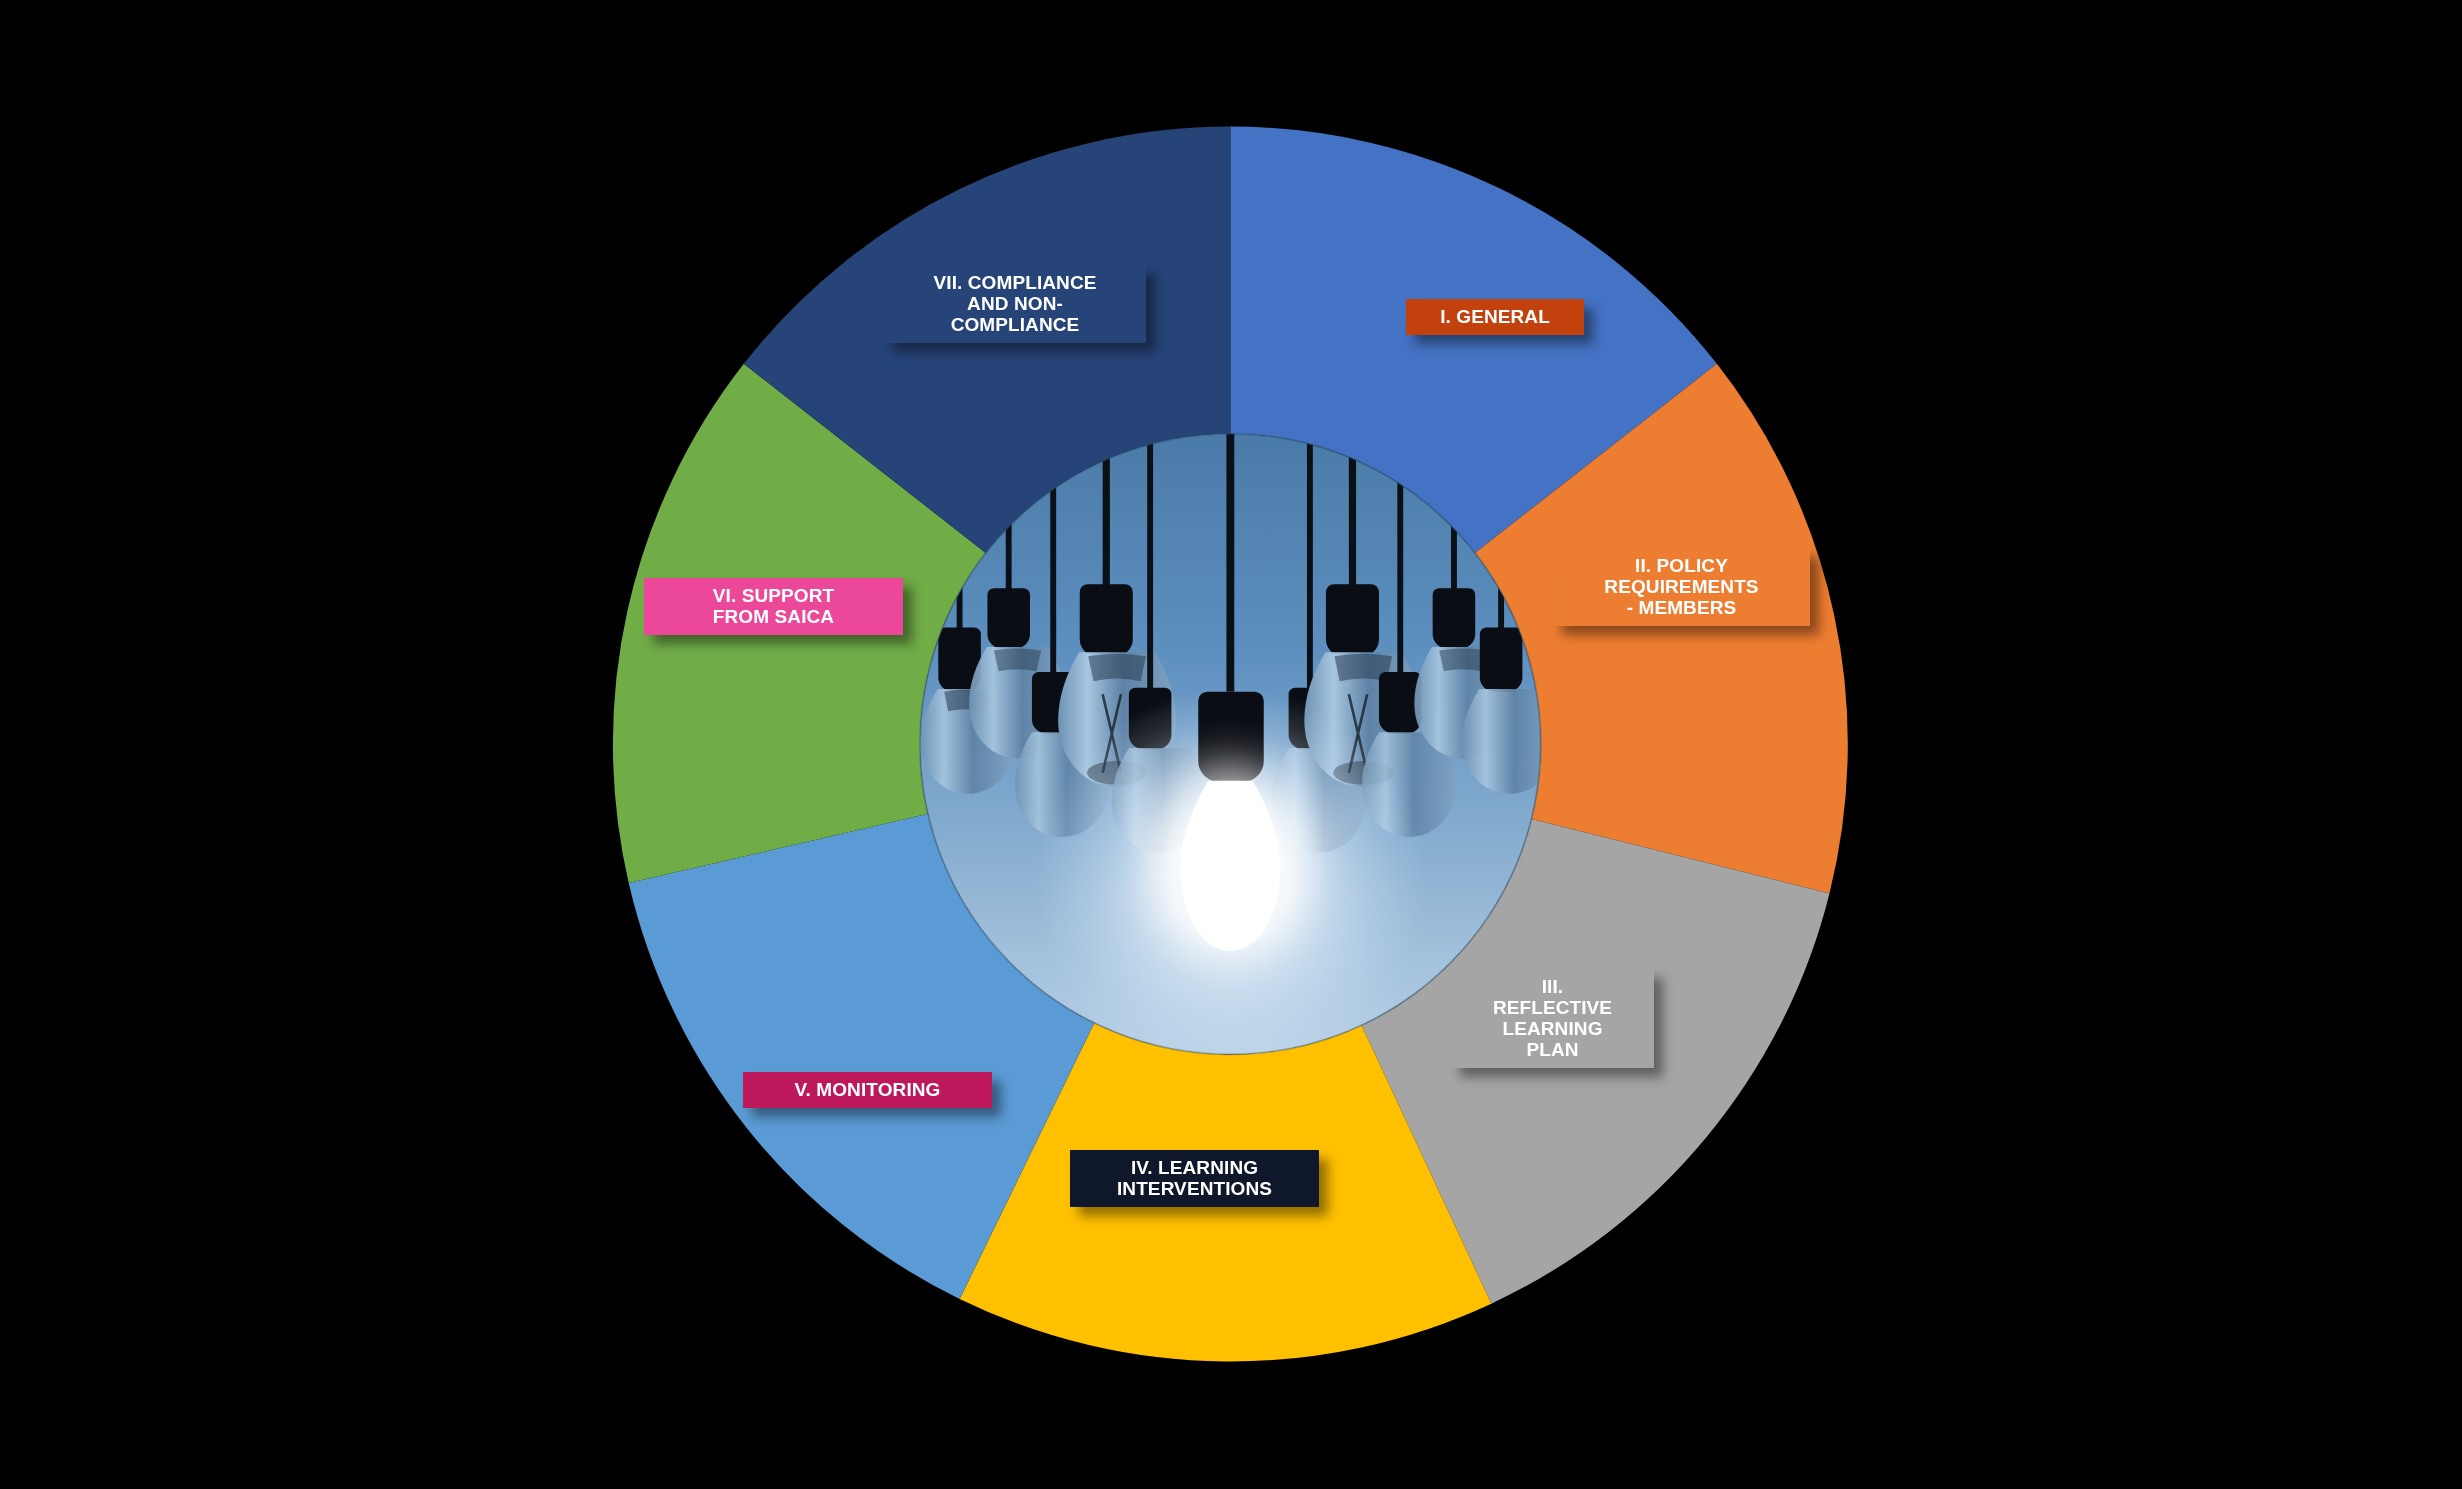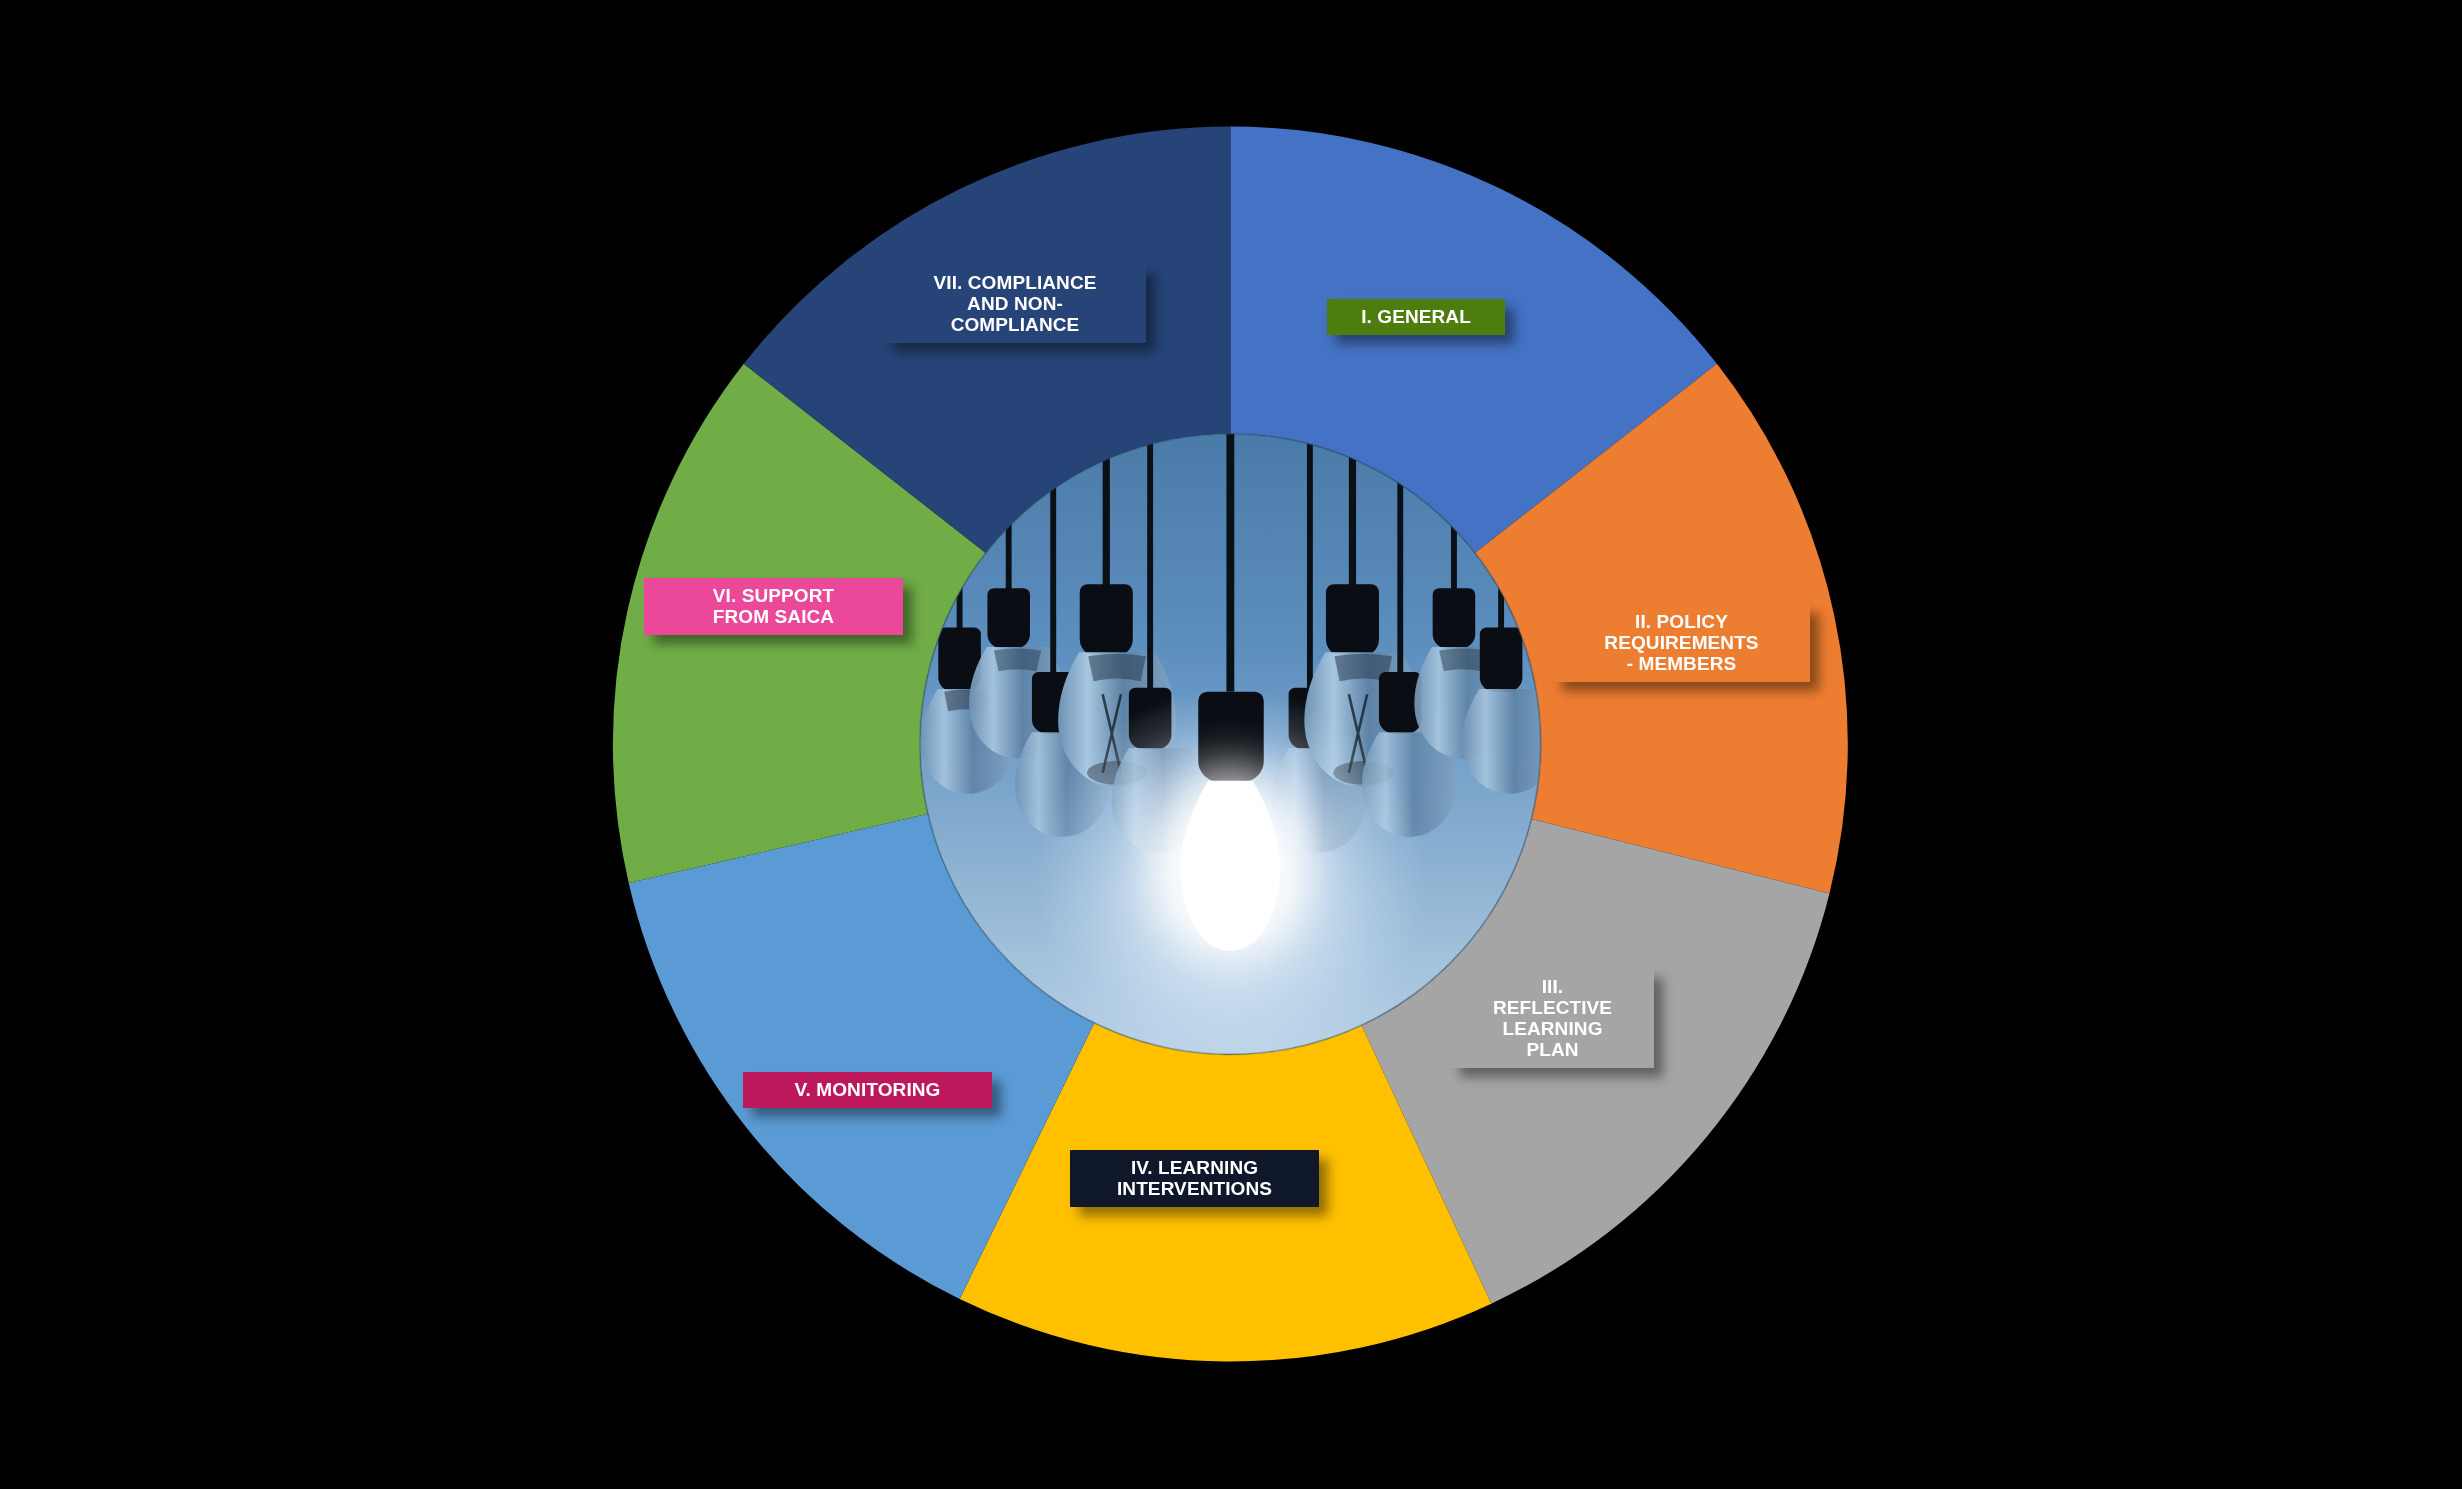--- a/index.html
+++ b/index.html
@@ -151,22 +151,22 @@
         <g filter="url(#softGlow)" opacity="0.85">
           <ellipse cx="1879" cy="1300" rx="110" ry="130" fill="#ffffff"></ellipse>
         </g>
         <path d="M1845 1192 c-26 44 -42 88 -42 134 c0 74 34 126 76 126 c42 0 76 -52 76 -126 c0 -46 -16 -90 -42 -134 z" fill="#ffffff"></path>
       </g>
     </g>
 
     <circle cx="1879" cy="1136" r="474" fill="none" stroke="#2c4a63" stroke-width="3" opacity="0.35"></circle>
   </svg>
 
-  <div class="seg-label" style="left: 1327px; top: 299px; width: 178px; background: #4d7c0f;">I. GENERAL</div>
-  <div class="seg-label" style="left: 1553px; top: 604px; width: 257px; background: rgb(237, 125, 49);">II. POLICY REQUIREMENTS
+  <div class="seg-label" style="left: 1406px; top: 299px; width: 178px; background: #c2410c;">I. GENERAL</div>
+  <div class="seg-label" style="left: 1553px; top: 548px; width: 257px; background: rgb(237, 125, 49);">II. POLICY REQUIREMENTS
 - MEMBERS</div>
   <div class="seg-label" style="left: 1451px; top: 969px; width: 203px; background: rgb(165, 165, 165);">III.
 REFLECTIVE
 LEARNING
 PLAN</div>
   <div class="seg-label" style="left: 1070px; top: 1150px; width: 249px; background: #0f172a;">IV. LEARNING
 INTERVENTIONS</div>
   <div class="seg-label" style="left: 743px; top: 1072px; width: 249px; background: #be185d;">V. MONITORING</div>
   <div class="seg-label" style="left: 644px; top: 578px; width: 259px; background: #ec4899;">VI. SUPPORT
 FROM SAICA</div>

